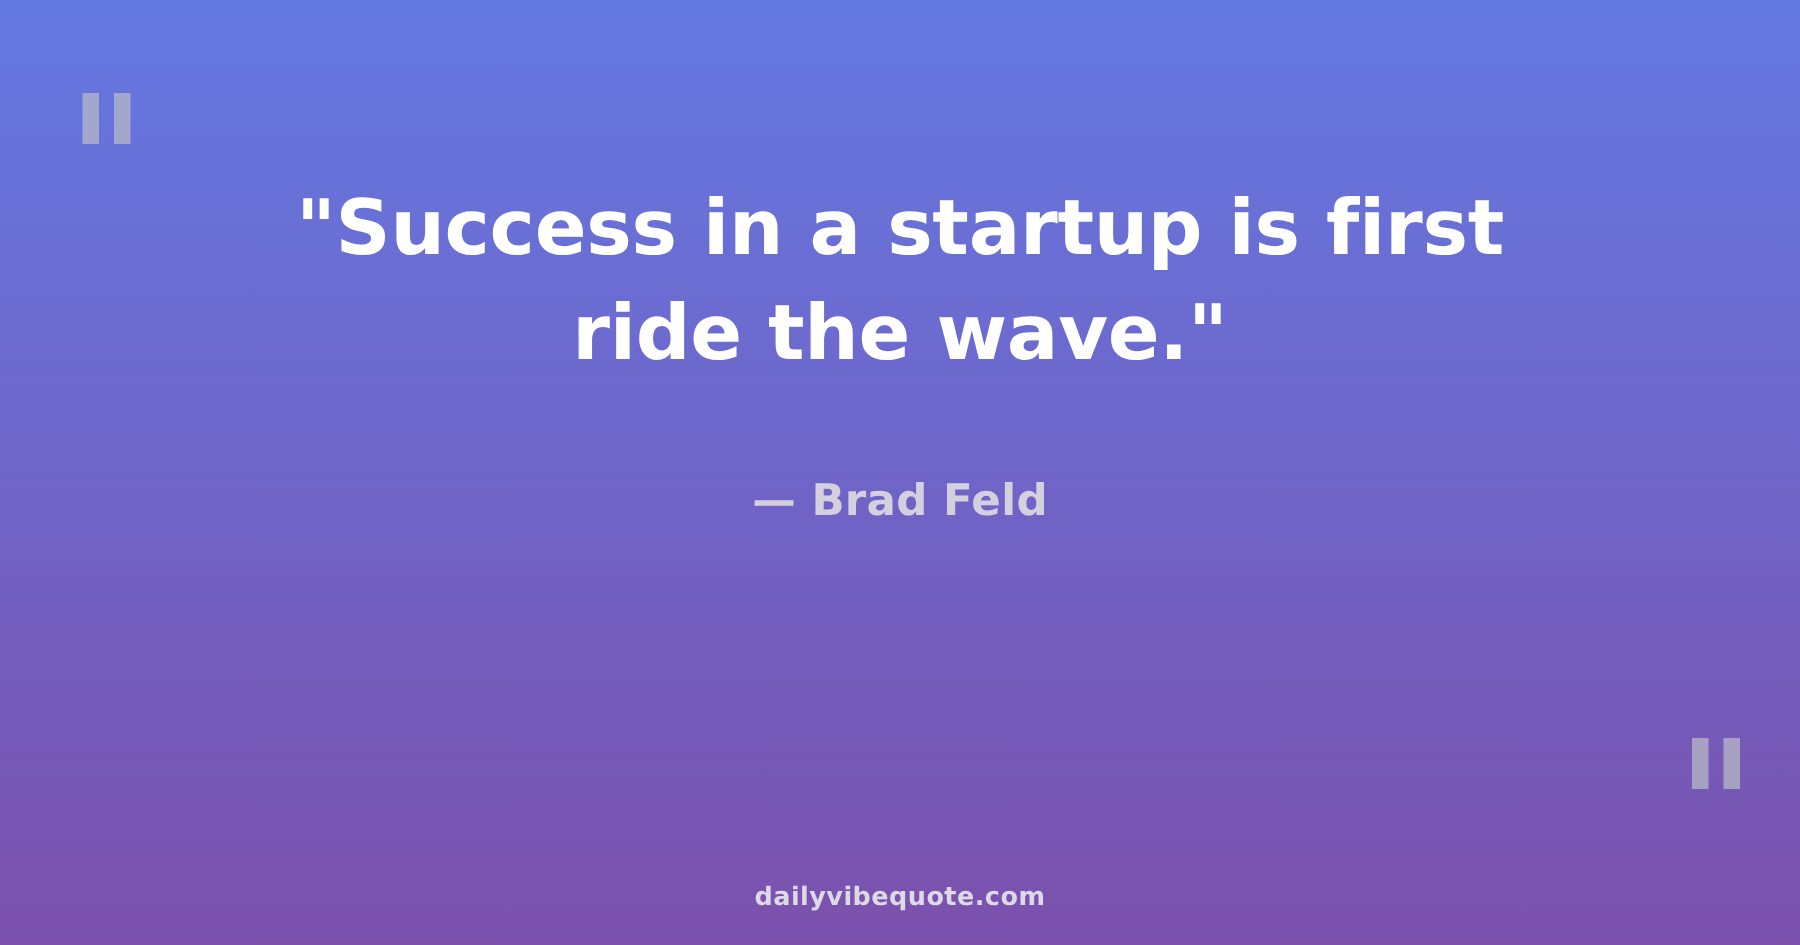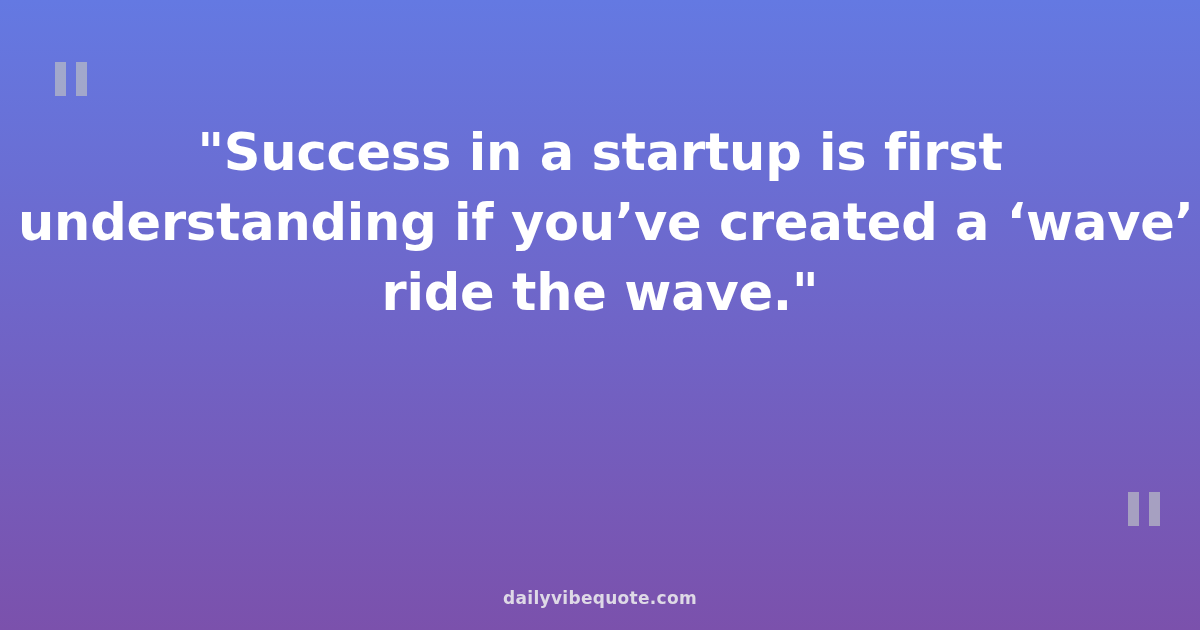--- a/index.html
+++ b/index.html
@@ -111,21 +111,21 @@
   </div>
 
   <div class="quote-mark quote-mark-bottom">
     <span class="bar"></span>
     <span class="bar"></span>
   </div>
 
   <div class="content">
     <blockquote class="quote-text">
       <span class="quote-line">"Success in a startup is first</span>
-      <span class="quote-line">understanding if you’ve created a ‘wave’</span>
       <span class="quote-line">ride the wave."</span>
     </blockquote>
 
+    <div class="attribution">— Brad Feld</div>
   </div>
 
   <div class="footer">dailyvibequote.com</div>
 
 </div>
 
 </body></html>

